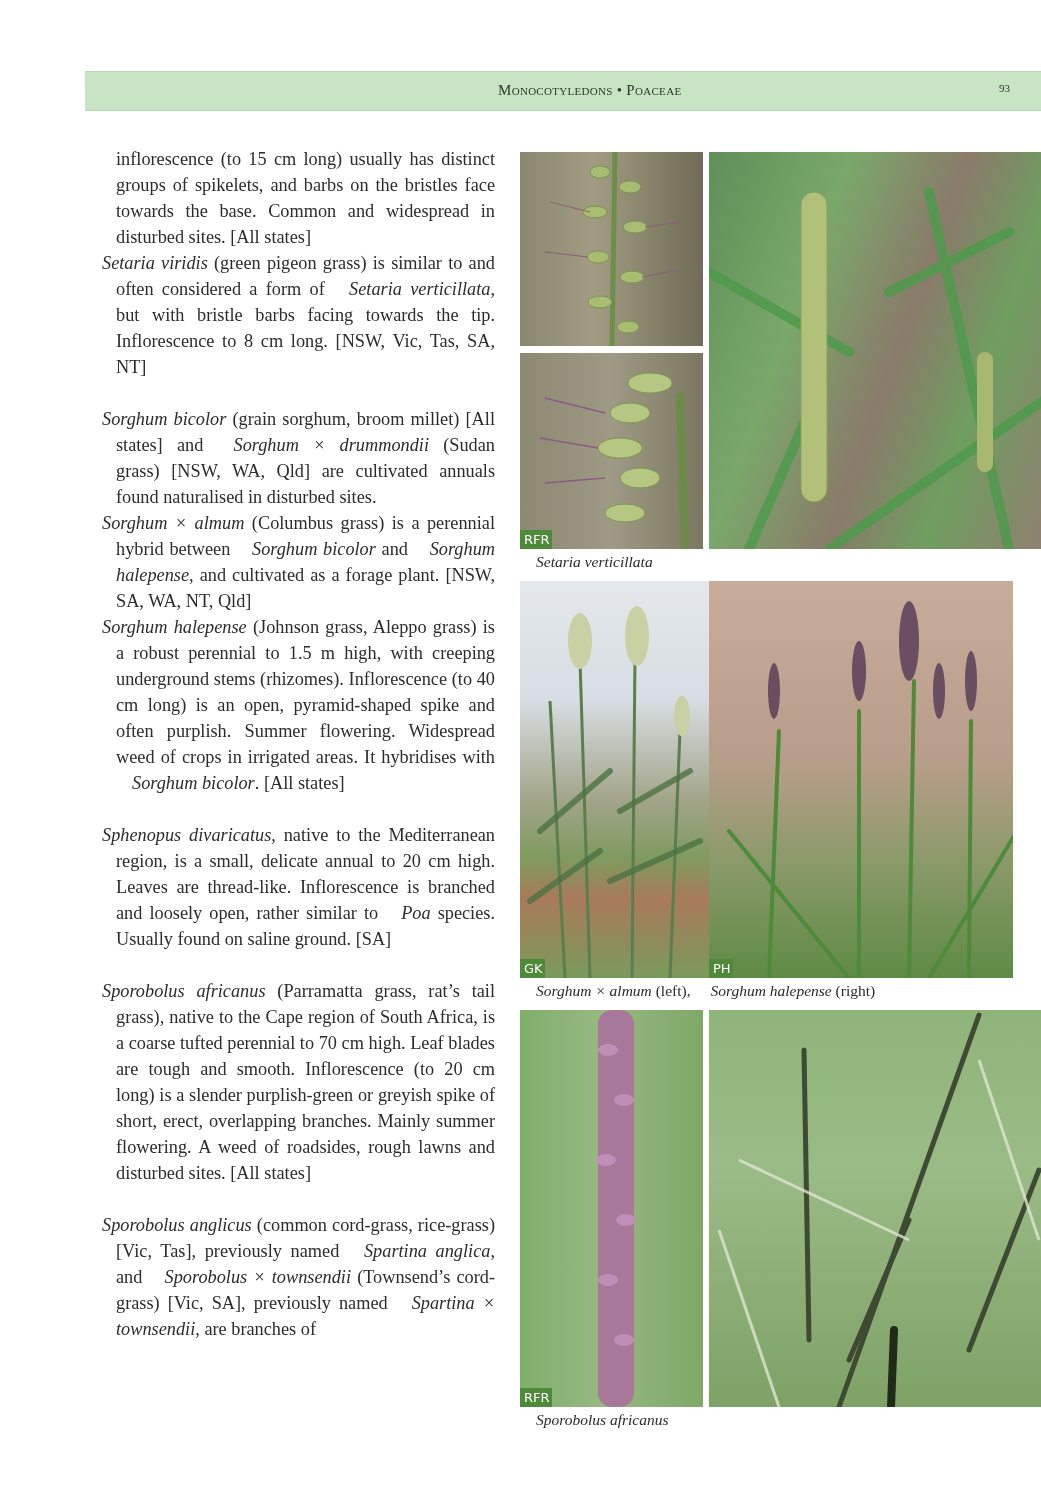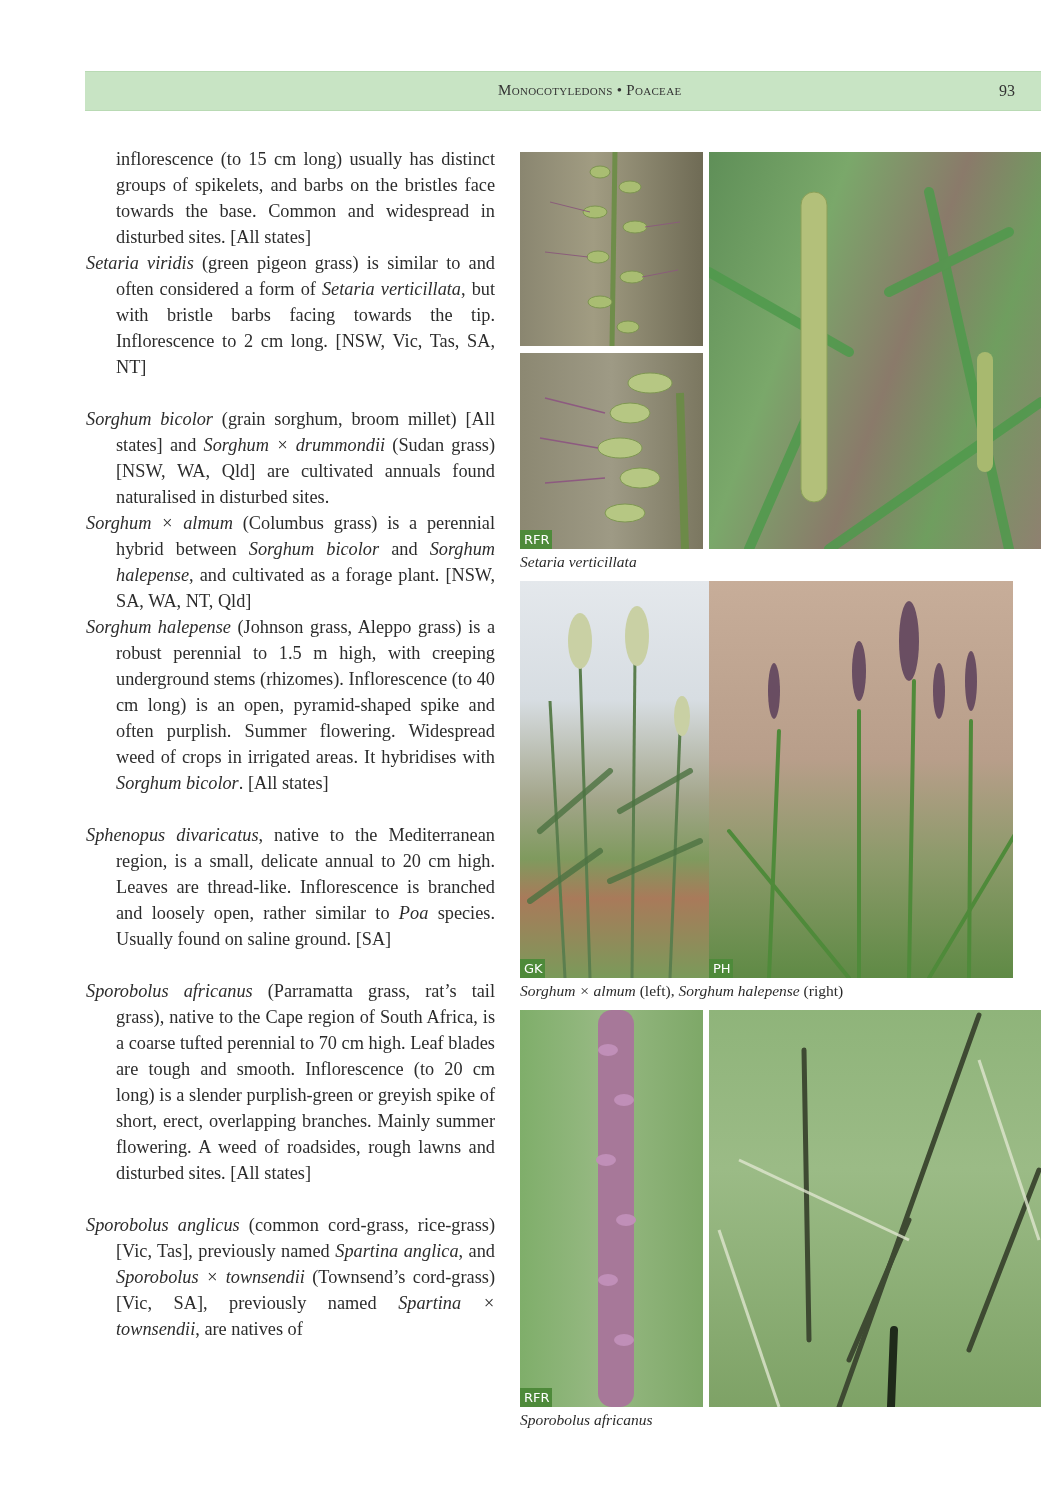--- a/index.html
+++ b/index.html
@@ -10,62 +10,62 @@
   .header-band {
     position: absolute; left: 85px; top: 71px; width: 956px; height: 38px;
     background: #c8e4c4; border-top: 1px solid #b9dab4; border-bottom: 1px solid #b9dab4;
   }
   .running-head {
     position: absolute; left: 386px; top: 10px; font-family: "Liberation Serif", serif;
     font-size: 15px; font-variant: small-caps; letter-spacing: 0.3px; color: #333; margin-left: 27px;
   }
   .page-number {
     position: absolute; left: 914px; top: 10px; font-family: "Liberation Serif", serif;
-    font-size: 16px; color: #333;
+    font-size: 11px; color: #333;
   }
   .text-col {
     position: absolute; left: 86px; top: 146px; width: 409px;
     font-family: "Liberation Serif", serif; font-size: 18.3px; line-height: 26px; color: #2c2c2c;
   }
   .entry { text-align: justify; padding-left: 30px; text-indent: -30px; margin: 0; }
   .entry.cont { text-indent: 0; }
   .entry.plain { padding-left: 0; text-indent: 0; }
   .gap { height: 26px; }
-  i { font-style: italic; }
+  i { font-style: italic; margin-left: 16px; }
   .photo { position: absolute; overflow: hidden; }
   .credit {
     position: absolute; left: 0; bottom: 0; background: #4e8a3a; color: #fff;
     font-family: "DejaVu Sans", sans-serif; font-size: 13px; padding: 2px 2px 1px 4px; line-height: 16px;
   }
   .caption {
     position: absolute; font-family: "Liberation Serif", serif; font-size: 15.5px; color: #2a2a2a;
   }
   svg { display: block; }
 </style>
 </head>
 <body>
 
 <div class="header-band">
   <span class="running-head">Monocotyledons • Poaceae</span>
   <span class="page-number">93</span>
 </div>
 
 <div class="text-col">
   <p class="entry cont" style="padding-left:30px;"><span>inflorescence (to 15 cm long) usually has distinct groups of spikelets, and barbs on the bristles face towards the base. Common and widespread in disturbed sites. [All states]</span></p>
-  <p class="entry"><i>Setaria viridis</i><span> (green pigeon grass) is similar to and often considered a form of </span><i>Setaria verticillata</i><span>, but with bristle barbs facing towards the tip. Inflorescence to 2 cm long. [NSW, Vic, Tas, SA, NT]</span></p>
+  <p class="entry"><i>Setaria viridis</i><span> (green pigeon grass) is similar to and often considered a form of </span><i>Setaria verticillata</i><span>, but with bristle barbs facing towards the tip. Inflorescence to 8 cm long. [NSW, Vic, Tas, SA, NT]</span></p>
   <div class="gap"></div>
   <p class="entry"><i>Sorghum bicolor</i><span> (grain sorghum, broom millet) [All states] and </span><i>Sorghum × drummondii</i><span> (Sudan grass) [NSW, WA, Qld] are cultivated annuals found naturalised in disturbed sites.</span></p>
   <p class="entry"><i>Sorghum × almum</i><span> (Columbus grass) is a perennial hybrid between </span><i>Sorghum bicolor</i><span> and </span><i>Sorghum halepense</i><span>, and cultivated as a forage plant. [NSW, SA, WA, NT, Qld]</span></p>
   <p class="entry"><i>Sorghum halepense</i><span> (Johnson grass, Aleppo grass) is a robust perennial to 1.5 m high, with creeping underground stems (rhizomes). Inflorescence (to 40 cm long) is an open, pyramid-shaped spike and often purplish. Summer flowering. Widespread weed of crops in irrigated areas. It hybridises with </span><i>Sorghum bicolor</i><span>. [All states]</span></p>
   <div class="gap"></div>
   <p class="entry"><i>Sphenopus divaricatus</i><span>, native to the Mediterranean region, is a small, delicate annual to 20 cm high. Leaves are thread-like. Inflorescence is branched and loosely open, rather similar to </span><i>Poa</i><span> species. Usually found on saline ground. [SA]</span></p>
   <div class="gap"></div>
   <p class="entry"><i>Sporobolus africanus</i><span> (Parramatta grass, rat’s tail grass), native to the Cape region of South Africa, is a coarse tufted perennial to 70 cm high. Leaf blades are tough and smooth. Inflorescence (to 20 cm long) is a slender purplish-green or greyish spike of short, erect, overlapping branches. Mainly summer flowering. A weed of roadsides, rough lawns and disturbed sites. [All states]</span></p>
   <div class="gap"></div>
-  <p class="entry"><i>Sporobolus anglicus</i><span> (common cord-grass, rice-grass) [Vic, Tas], previously named </span><i>Spartina anglica</i><span>, and </span><i>Sporobolus × townsendii</i><span> (Townsend’s cord-grass) [Vic, SA], previously named </span><i>Spartina × townsendii</i><span>, are natives of</span></p>
+  <p class="entry"><i>Sporobolus anglicus</i><span> (common cord-grass, rice-grass) [Vic, Tas], previously named </span><i>Spartina anglica</i><span>, and </span><i>Sporobolus × townsendii</i><span> (Townsend’s cord-grass) [Vic, SA], previously named </span><i>Spartina × townsendii</i><span>, are branches of</span></p>
 </div>
 
 <div class="photo" style="left:520px; top:152px; width:183px; height:194px; background: linear-gradient(90deg,#8a8670 0%,#a19c82 40%,#6f6b55 100%);">
   <svg width="183" height="194">
     <line x1="95" y1="0" x2="92" y2="194" stroke="#6f8d4a" stroke-width="5"></line>
     <g fill="#a9bd72" stroke="#7d9550" stroke-width="1">
       <ellipse cx="80" cy="20" rx="10" ry="6"></ellipse>
         <ellipse cx="110" cy="35" rx="11" ry="6"></ellipse>
       <ellipse cx="75" cy="60" rx="12" ry="6"></ellipse>
         <ellipse cx="115" cy="75" rx="12" ry="6"></ellipse>

